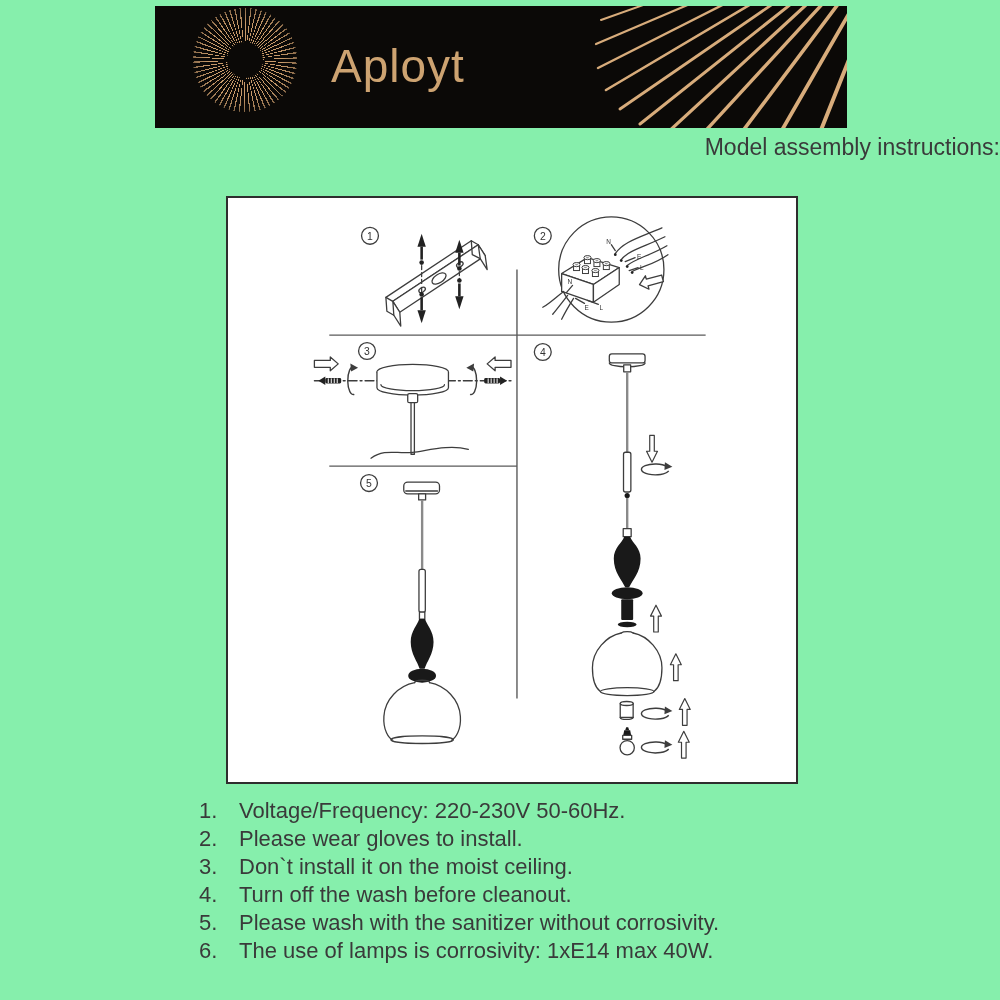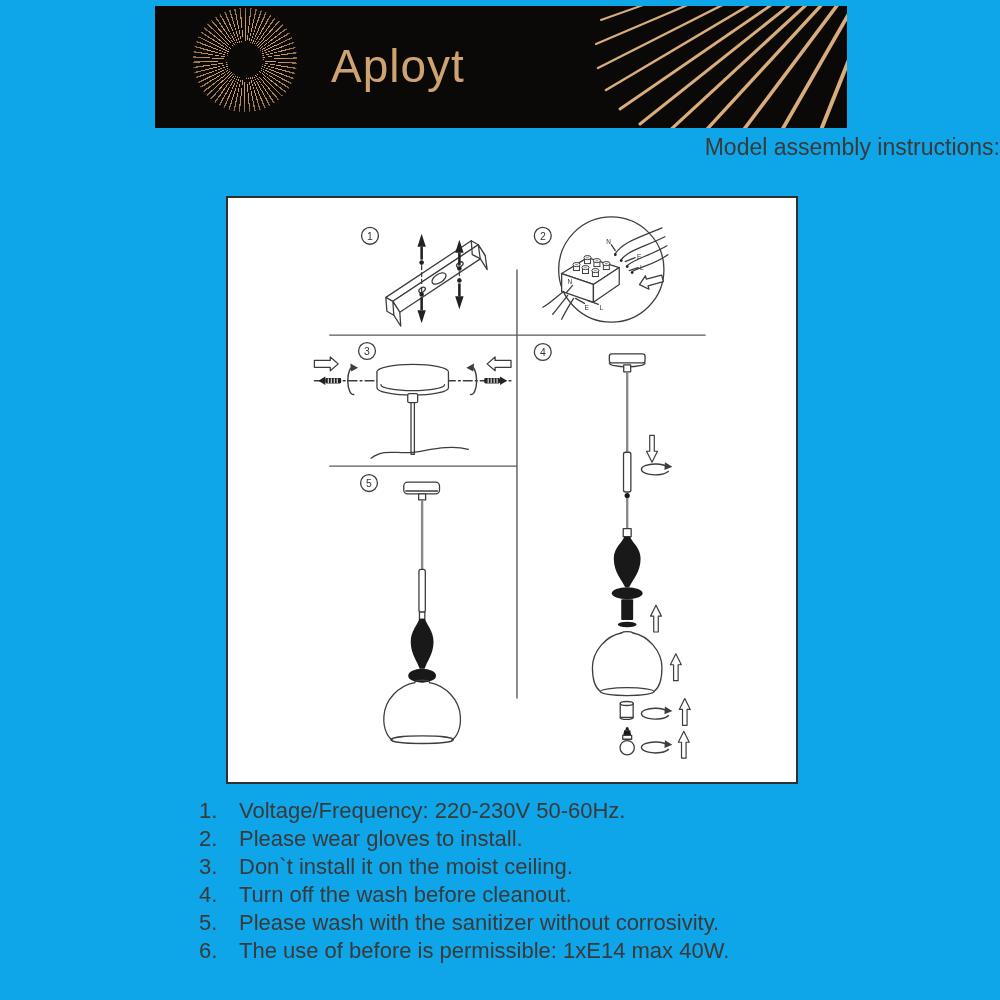--- a/index.html
+++ b/index.html
@@ -1,17 +1,17 @@
 <!DOCTYPE html>
 <html><head>
 <meta charset="utf-8">
 <style>
   html,body{margin:0;padding:0;background:#ffffff;}
   body{font-family:"Liberation Sans",sans-serif;}
-  .page{position:relative;width:1000px;height:1000px;background:#0ea5e9;overflow:hidden;color:#3a3a3a;}
+  .page{position:relative;width:1000px;height:1000px;background:#86efac;overflow:hidden;color:#3a3a3a;}
 
   
   .banner{position:absolute;left:155px;top:6px;width:692px;height:122px;background:#0b0907;overflow:hidden;}
   .sunburst{position:absolute;left:38px;top:2px;width:104px;height:104px;border-radius:50%;
     background:repeating-conic-gradient(#c89a6a 0deg 1.5deg, rgba(12,10,8,0) 1.5deg 5.8deg);}
   .sunburst::after{content:"";position:absolute;inset:0;border-radius:50%;
     background:radial-gradient(circle at 50% 50%, rgba(11,9,7,0) 0 50%, rgba(11,9,7,.25) 66%, #0b0907 96%);}
   .sun-core{position:absolute;left:34px;top:34px;width:36px;height:36px;border-radius:50%;background:#0b0907;}
   .brand{position:absolute;left:176px;top:32px;font-size:46px;line-height:56px;color:#cda371;letter-spacing:1px;}
   .rays{position:absolute;right:0;top:0;display:block;}
@@ -286,17 +286,17 @@
     <li>
       <span class="num">4.</span>
       <span>Turn off the wash before cleanout.</span>
     </li>
     <li>
       <span class="num">5.</span>
       <span>Please wash with the sanitizer without corrosivity.</span>
     </li>
     <li>
       <span class="num">6.</span>
-      <span>The use of before is permissible: 1xE14 max 40W.</span>
+      <span>The use of lamps is corrosivity: 1xE14 max 40W.</span>
     </li>
   </ol>
 
 </div>
 
 </body></html>

